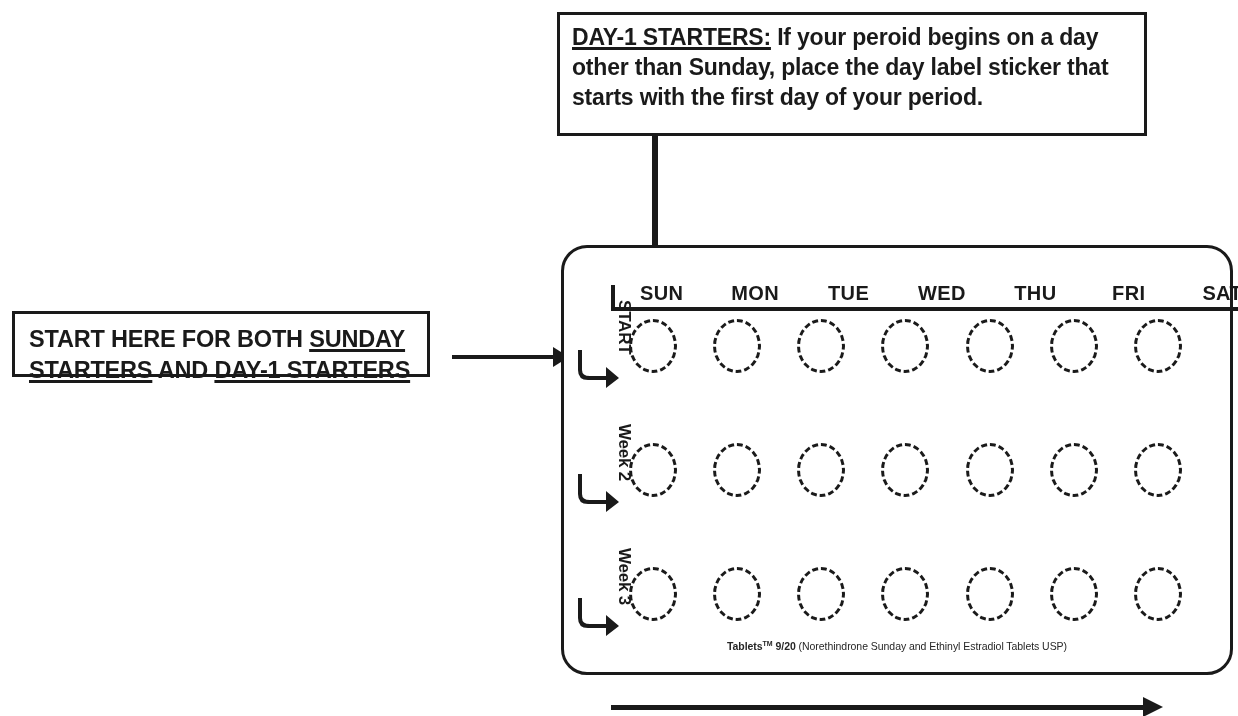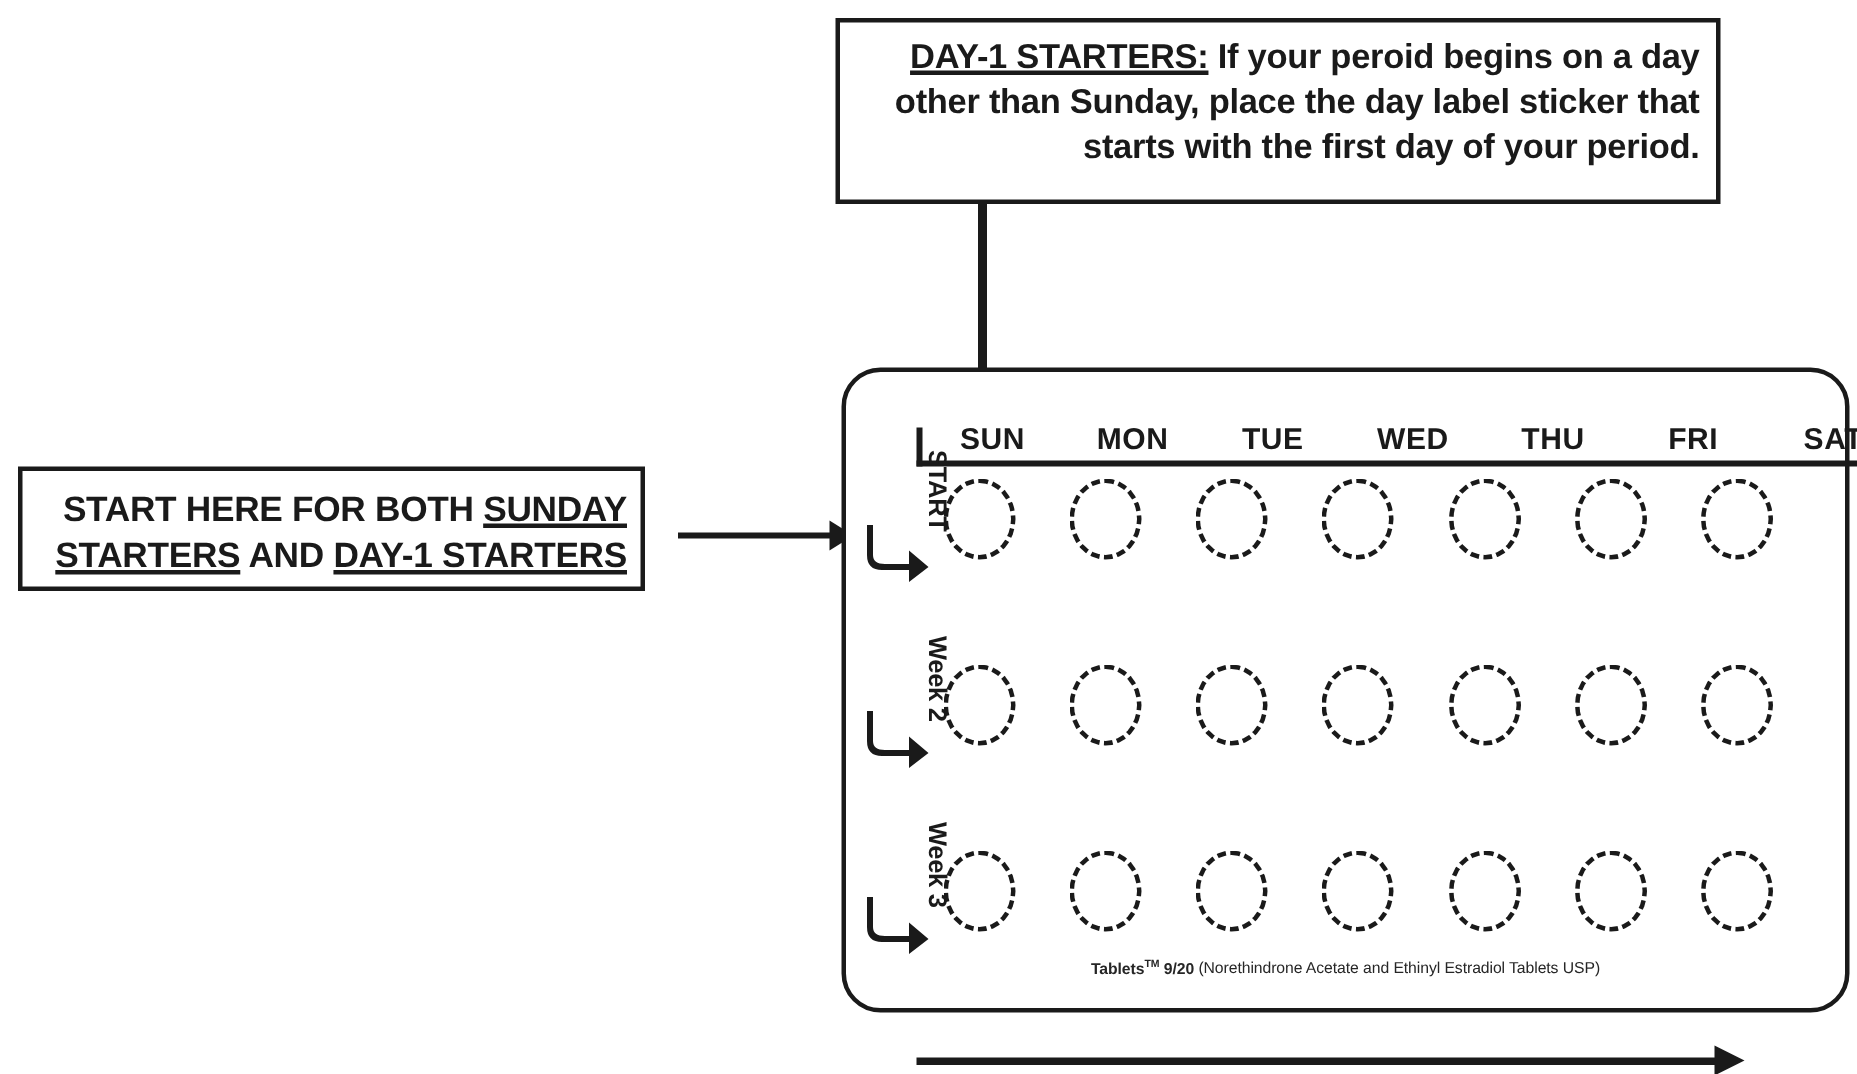--- a/index.html
+++ b/index.html
@@ -19,36 +19,35 @@
 
   
   .callout {
     position: absolute;
     box-sizing: border-box;
     border: 3px solid #1a1a1a;
     background: #ffffff;
     font-weight: bold;
     line-height: 1.30;
     letter-spacing: -0.2px;
-    text-align: right;
   }
 
   #callout-day1 {
     left: 557px;
     top: 12px;
     width: 590px;
     height: 124px;
     padding: 8px 11px 6px 12px;
     font-size: 23px;
   }
   #callout-start {
     left: 12px;
     top: 311px;
     width: 418px;
-    height: 83px;
+    height: 66px;
     padding: 10px 9px 6px 14px;
     font-size: 23.5px;
   }
   .u { text-decoration: underline; text-underline-offset: 2px; text-decoration-thickness: 2.5px; }
 
   
   .arrow-shaft { position: absolute; background: #1a1a1a; }
   .arrow-head  { position: absolute; width: 0; height: 0; }
 
   
@@ -324,16 +323,16 @@
       </div>
     <div class="pill-slot">
         <div class="pill-circle"></div>
       </div>
     <div class="pill-slot">
         <div class="pill-circle"></div>
       </div>
   </div>
 
   <div id="fine-print">
-    <span class="brand"><span>Tablets</span><span class="tm">TM</span><span> 9/20</span></span><span> (Norethindrone Acetate and Ethinyl Estradiol Tablets USP)</span>
+    <span class="brand"><span>Tablets</span><span class="tm">TM</span><span> 9/20</span></span><span> (Norethindrone Sunday and Ethinyl Estradiol Tablets USP)</span>
   </div>
 
 </div>
 
 </body></html>

